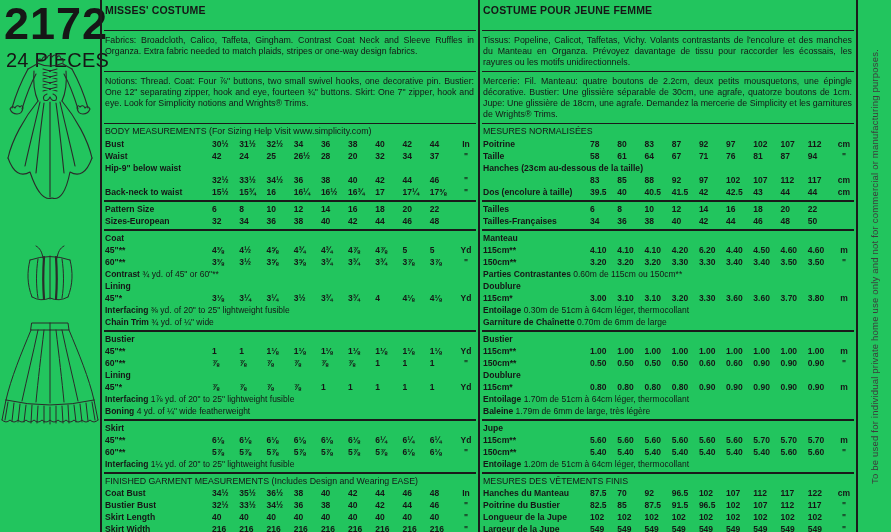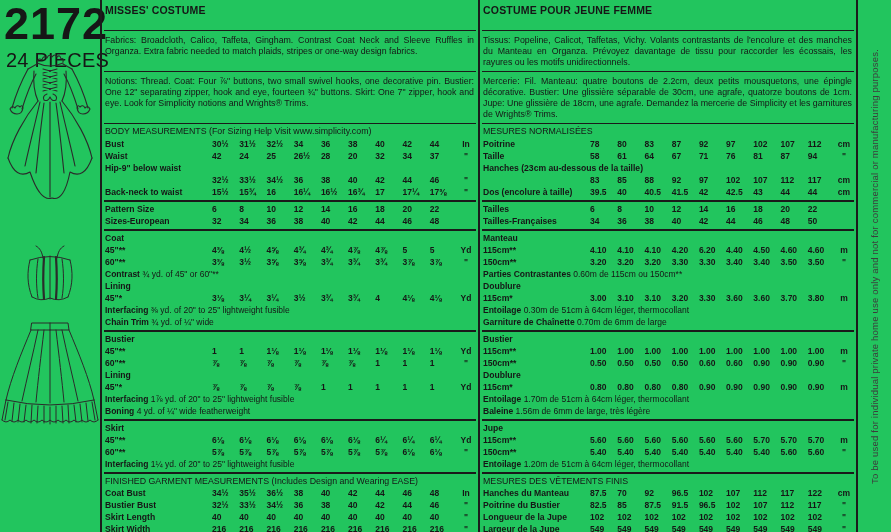--- a/index.html
+++ b/index.html
@@ -556,21 +556,21 @@
             <span class="v">0.80</span>
             <span class="v">0.80</span>
             <span class="v">0.90</span>
             <span class="v">0.90</span>
             <span class="v">0.90</span>
             <span class="v">0.90</span>
             <span class="v">0.90</span>
             <span class="u">m</span>
           </div>
           <div class="tx"><b>Entoilage</b><span> 1.70m de 51cm à 64cm léger, thermocollant</span></div>
-          <div class="tx"><b>Baleine</b><span> 1.56m de 6mm de large, très légère</span></div>
+          <div class="tx"><b>Baleine</b><span> 1.79m de 6mm de large, très légère</span></div>
         </div>
         <div class="tsec">
           <div class="tl">Jupe</div>
           <div class="tr">
             <span class="lab">115cm**</span>
             <span class="v">5.60</span>
             <span class="v">5.60</span>
             <span class="v">5.60</span>
             <span class="v">5.60</span>
             <span class="v">5.60</span>

